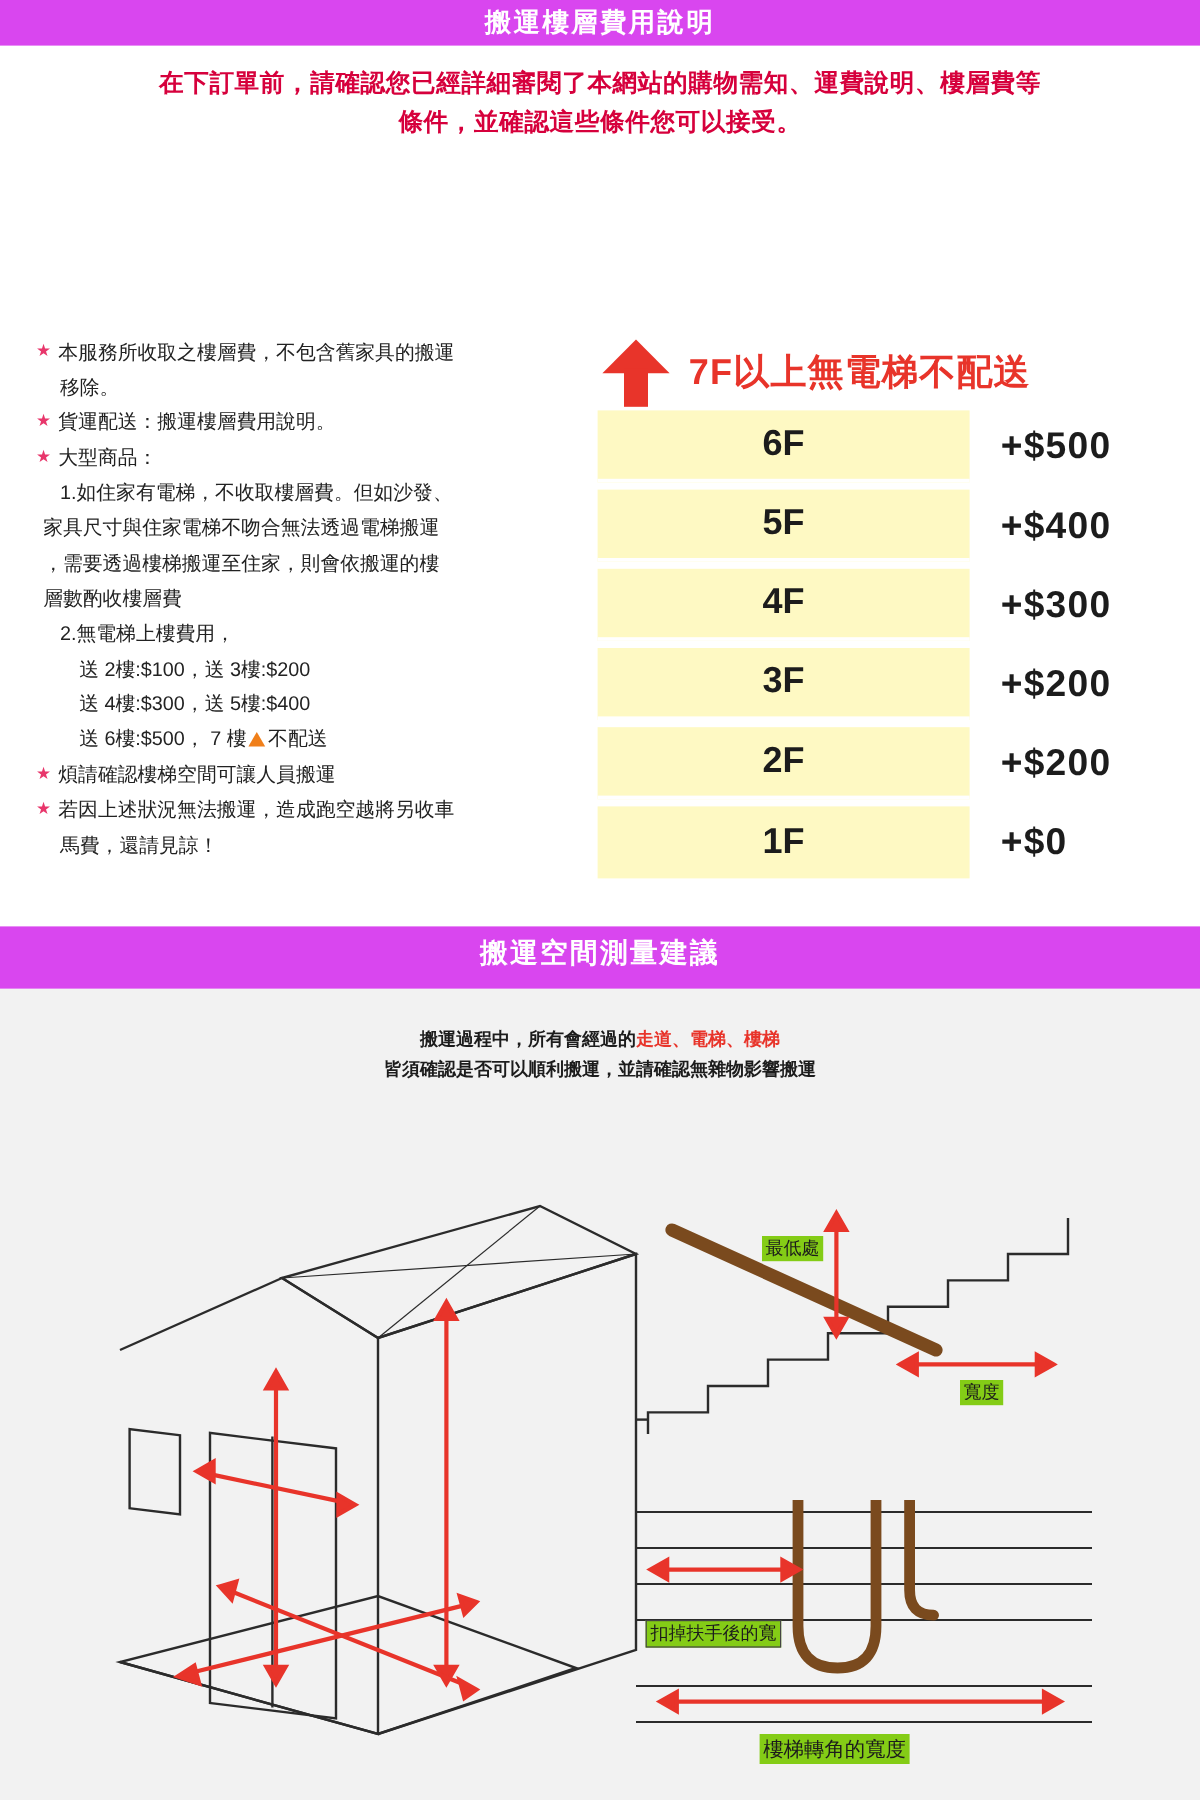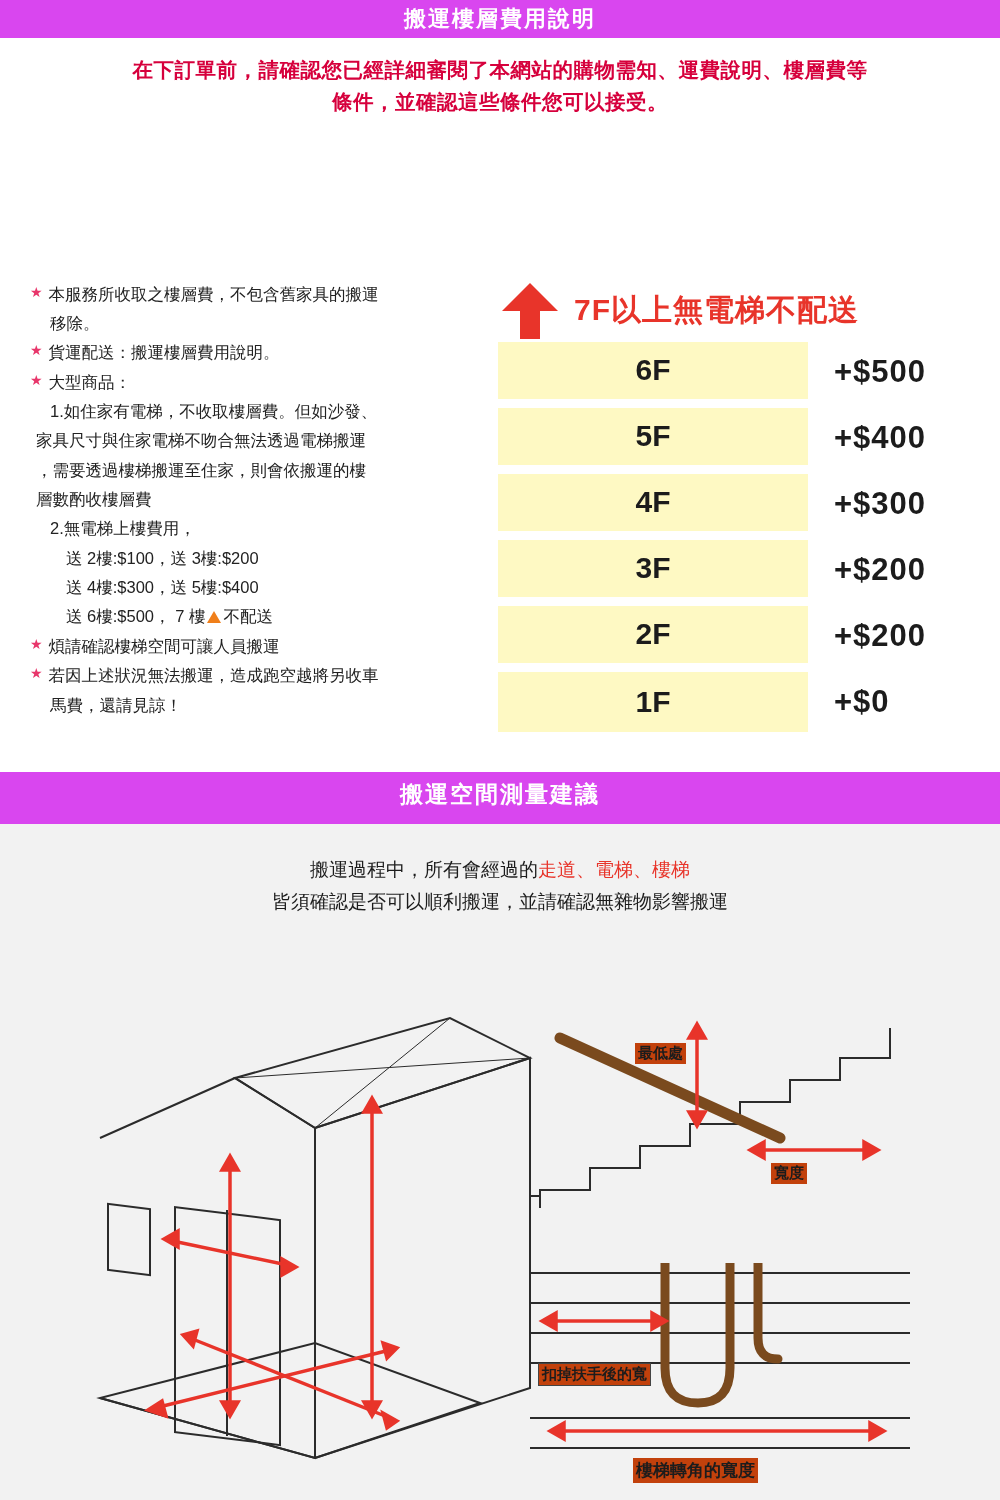--- a/index.html
+++ b/index.html
@@ -134,37 +134,37 @@
 
   
   #lower {
     position:relative;
     width:1000px;
     height:768px;
     background:#f2f2f2;
   }
   .sub-note {
     text-align:center;
-    font-size:19px;
-    font-weight:normal;
+    font-size:15px;
+    font-weight:bold;
     line-height:1.7;
     padding-top:30px;
     color:#1c1c1c;
   }
   .hl { color:#e8342a; }
 
   #diagrams { position:relative; width:1000px; height:620px; }
 
   svg { display:block; }
   .lbl {
     position:absolute;
     font-size:15px;
-    font-weight:bold;
+    font-weight:normal;
     color:#1c1c1c;
-    background:#c2410c;
+    background:#84cc16;
     padding:1px 3px;
     white-space:nowrap;
   }
 </style>
 </head>
 <body>
 
 <div class="bar" id="bar-top">搬運樓層費用說明</div>
 
 <div class="intro">
@@ -344,21 +344,21 @@
         <line x1="167" y1="14" x2="167" y2="100"></line>
         <polygon points="167,6 159,20 175,20"></polygon>
         <polygon points="167,108 159,94 175,94"></polygon>
 
         <line x1="228" y1="132" x2="340" y2="132"></line>
         <polygon points="220,132 234,124 234,140"></polygon>
         <polygon points="348,132 334,124 334,140"></polygon>
       </g>
     </svg>
     <div class="lbl" style="left:635px;top:125px;">最低處</div>
-    <div class="lbl" style="left:771px;top:245px;">寬度</div>
+    <div class="lbl" style="left:800px;top:245px;">寬度</div>
 
     <svg width="380" height="220" style="position:absolute;left:530px;top:345px;">
       <g fill="none" stroke="#2b2b2b" stroke-width="1.8">
         <line x1="0" y1="10" x2="380" y2="10"></line>
         <line x1="0" y1="40" x2="380" y2="40"></line>
         <line x1="0" y1="70" x2="380" y2="70"></line>
         <line x1="0" y1="100" x2="380" y2="100"></line>
         <line x1="0" y1="155" x2="380" y2="155"></line>
         <line x1="0" y1="185" x2="380" y2="185"></line>
       </g>

